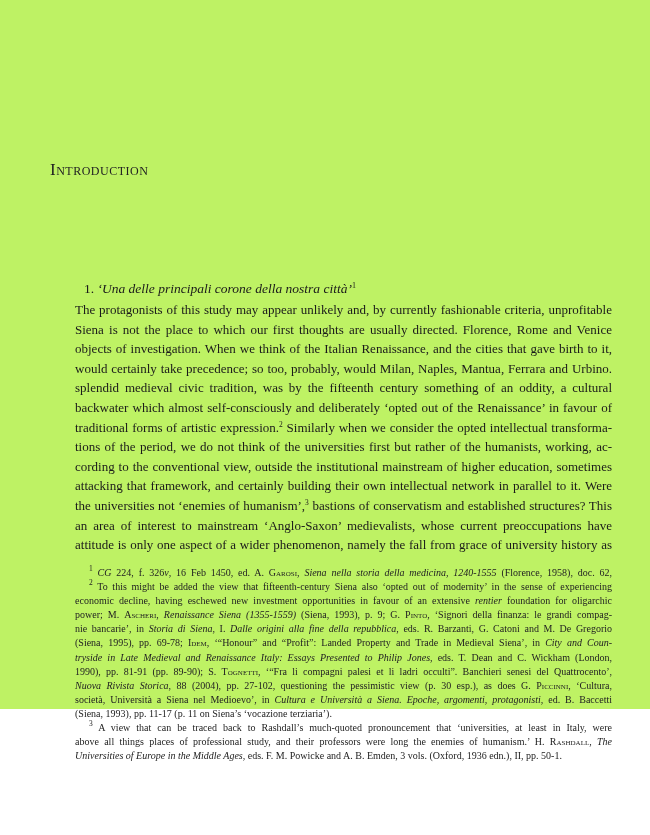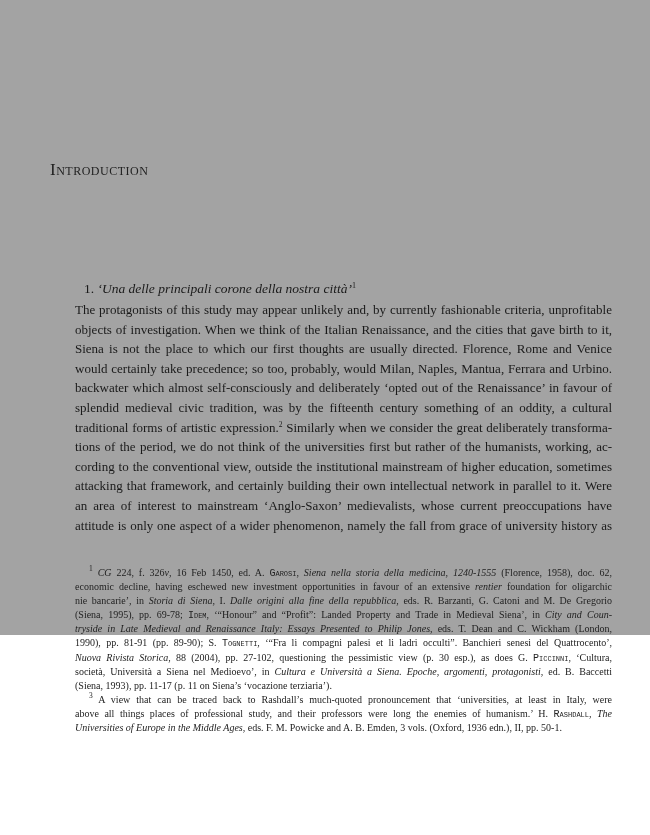--- a/index.html
+++ b/index.html
@@ -1,63 +1,66 @@
 <!DOCTYPE html>
 <html><head>
 <meta charset="utf-8">
 <style>
   html, body { margin: 0; padding: 0; background: #ffffff; }
   body { width: 650px; height: 835px; position: relative; overflow: hidden;
          font-family: "Liberation Serif", "DejaVu Serif", serif; color: #1a1a1a; }
-  .page { position: absolute; left: 0; top: 0; width: 650px; height: 635px; background: #a3a3a3; }
+  .page { position: absolute; left: 0; top: 0; width: 650px; height: 709px; background: #bef264; }
   .chapter-title { position: absolute; left: 50px; top: 160px; font-size: 17px; letter-spacing: 0.5px; font-variant: small-caps; color: #222; }
   .section-heading { position: absolute; left: 84px; top: 281px; font-size: 13.5px; color: #1a1a1a; }
   .section-heading .num { font-style: normal; }
   .section-heading .it { font-style: italic; }
   .section-heading sup { font-size: 8px; vertical-align: 5px; }
   .body { position: absolute; left: 75px; top: 300px; width: 537px; font-size: 13px; line-height: 19.6px; }
   .line { display: block; white-space: nowrap; text-align: justify; text-align-last: justify; height: 19.6px; }
   sup.fn { font-size: 7.5px; vertical-align: 5px; line-height: 0; }
   .notes { position: absolute; left: 75px; top: 566px; width: 537px; font-size: 10px; line-height: 14.1px; color: #222; }
   .nline { display: block; white-space: nowrap; text-align: justify; text-align-last: justify; height: 14.1px; }
   .nline.end { text-align-last: left; }
   .nline.indent { padding-left: 14px; }
-  .sc { font-variant: small-caps; font-family: Liberation Mono, monospace; }
+  .sc { font-variant: small-caps; }
   .i { font-style: italic; }
   .seg { white-space: pre; }
 </style>
 </head>
 <body>
 
 <div class="page">
   <div class="chapter-title">Introduction</div>
 
   <div class="section-heading">
     <span class="num">1.</span>
     <span class="it">‘Una delle principali corone della nostra città’</span><sup>1</sup>
   </div>
 
   <div class="body" id="body-text">
       <span class="line"><span class="seg">The protagonists of this study may appear unlikely and, by currently fashionable criteria, unprofitable</span></span>
+      <span class="line"><span class="seg">Siena is not the place to which our first thoughts are usually directed. Florence, Rome and Venice</span></span>
       <span class="line"><span class="seg">objects of investigation. When we think of the Italian Renaissance, and the cities that gave birth to it,</span></span>
-      <span class="line"><span class="seg">Siena is not the place to which our first thoughts are usually directed. Florence, Rome and Venice</span></span>
       <span class="line"><span class="seg">would certainly take precedence; so too, probably, would Milan, Naples, Mantua, Ferrara and Urbino.</span></span>
+      <span class="line"><span class="seg">splendid medieval civic tradition, was by the fifteenth century something of an oddity, a cultural</span></span>
       <span class="line"><span class="seg">backwater which almost self-consciously and deliberately ‘opted out of the Renaissance’ in favour of</span></span>
-      <span class="line"><span class="seg">splendid medieval civic tradition, was by the fifteenth century something of an oddity, a cultural</span></span>
-      <span class="line"><span class="seg">traditional forms of artistic expression.</span><sup class="fn">2</sup><span class="seg"> Similarly when we consider the great deliberately transforma-</span></span>
+      <span class="line"><span class="seg">traditional forms of artistic expression.</span><sup class="fn">2</sup><span class="seg"> Similarly when we consider the opted intellectual transforma-</span></span>
       <span class="line"><span class="seg">tions of the period, we do not think of the universities first but rather of the humanists, working, ac-</span></span>
       <span class="line"><span class="seg">cording to the conventional view, outside the institutional mainstream of higher education, sometimes</span></span>
       <span class="line"><span class="seg">attacking that framework, and certainly building their own intellectual network in parallel to it. Were</span></span>
+      <span class="line"><span class="seg">the universities not ‘enemies of humanism’,</span><sup class="fn">3</sup><span class="seg"> bastions of conservatism and established structures? This</span></span>
       <span class="line"><span class="seg">an area of interest to mainstream ‘Anglo-Saxon’ medievalists, whose current preoccupations have</span></span>
       <span class="line"><span class="seg">attitude is only one aspect of a wider phenomenon, namely the fall from grace of university history as</span></span>
     </div>
 
   <div class="notes" id="footnotes">
       <span class="nline indent"><sup class="fn">1</sup><span class="seg"> </span><span class="seg i">CG</span><span class="seg"> 224, f. 326</span><span class="seg i">v</span><span class="seg">, 16 Feb 1450, ed. A. </span><span class="seg sc">Garosi</span><span class="seg">, </span><span class="seg i">Siena nella storia della medicina, 1240-1555</span><span class="seg"> (Florence, 1958), doc. 62,</span></span>
+      <span class="nline indent"><sup class="fn">2</sup><span class="seg"> To this might be added the view that fifteenth-century Siena also ‘opted out of modernity’ in the sense of experiencing</span></span>
       <span class="nline"><span class="seg">economic decline, having eschewed new investment opportunities in favour of an extensive </span><span class="seg i">rentier</span><span class="seg"> foundation for oligarchic</span></span>
+      <span class="nline"><span class="seg">power; M. </span><span class="seg sc">Ascheri</span><span class="seg">, </span><span class="seg i">Renaissance Siena (1355-1559)</span><span class="seg"> (Siena, 1993), p. 9; G. </span><span class="seg sc">Pinto</span><span class="seg">, ‘Signori della finanza: le grandi compag-</span></span>
       <span class="nline"><span class="seg">nie bancarie’, in </span><span class="seg i">Storia di Siena</span><span class="seg">, I. </span><span class="seg i">Dalle origini alla fine della repubblica</span><span class="seg">, eds. R. Barzanti, G. Catoni and M. De Gregorio</span></span>
       <span class="nline"><span class="seg">(Siena, 1995), pp. 69-78; </span><span class="seg sc">Idem</span><span class="seg">, ‘“Honour” and “Profit”: Landed Property and Trade in Medieval Siena’, in </span><span class="seg i">City and Coun-</span></span>
       <span class="nline"><span class="seg i">tryside in Late Medieval and Renaissance Italy: Essays Presented to Philip Jones</span><span class="seg">, eds. T. Dean and C. Wickham (London,</span></span>
       <span class="nline"><span class="seg">1990), pp. 81-91 (pp. 89-90); S. </span><span class="seg sc">Tognetti</span><span class="seg">, ‘“Fra li compagni palesi et li ladri occulti”. Banchieri senesi del Quattrocento’,</span></span>
       <span class="nline"><span class="seg i">Nuova Rivista Storica</span><span class="seg">, 88 (2004), pp. 27-102, questioning the pessimistic view (p. 30 esp.), as does G. </span><span class="seg sc">Piccinni</span><span class="seg">, ‘Cultura,</span></span>
       <span class="nline"><span class="seg">società, Università a Siena nel Medioevo’, in </span><span class="seg i">Cultura e Università a Siena. Epoche, argomenti, protagonisti</span><span class="seg">, ed. B. Baccetti</span></span>
       <span class="nline end"><span class="seg">(Siena, 1993), pp. 11-17 (p. 11 on Siena’s ‘vocazione terziaria’).</span></span>
       <span class="nline indent"><sup class="fn">3</sup><span class="seg"> A view that can be traced back to Rashdall’s much-quoted pronouncement that ‘universities, at least in Italy, were</span></span>
       <span class="nline"><span class="seg">above all things places of professional study, and their professors were long the enemies of humanism.’ H. </span><span class="seg sc">Rashdall</span><span class="seg">, </span><span class="seg i">The</span></span>
       <span class="nline end"><span class="seg i">Universities of Europe in the Middle Ages</span><span class="seg">, eds. F. M. Powicke and A. B. Emden, 3 vols. (Oxford, 1936 edn.), II, pp. 50-1.</span></span>

